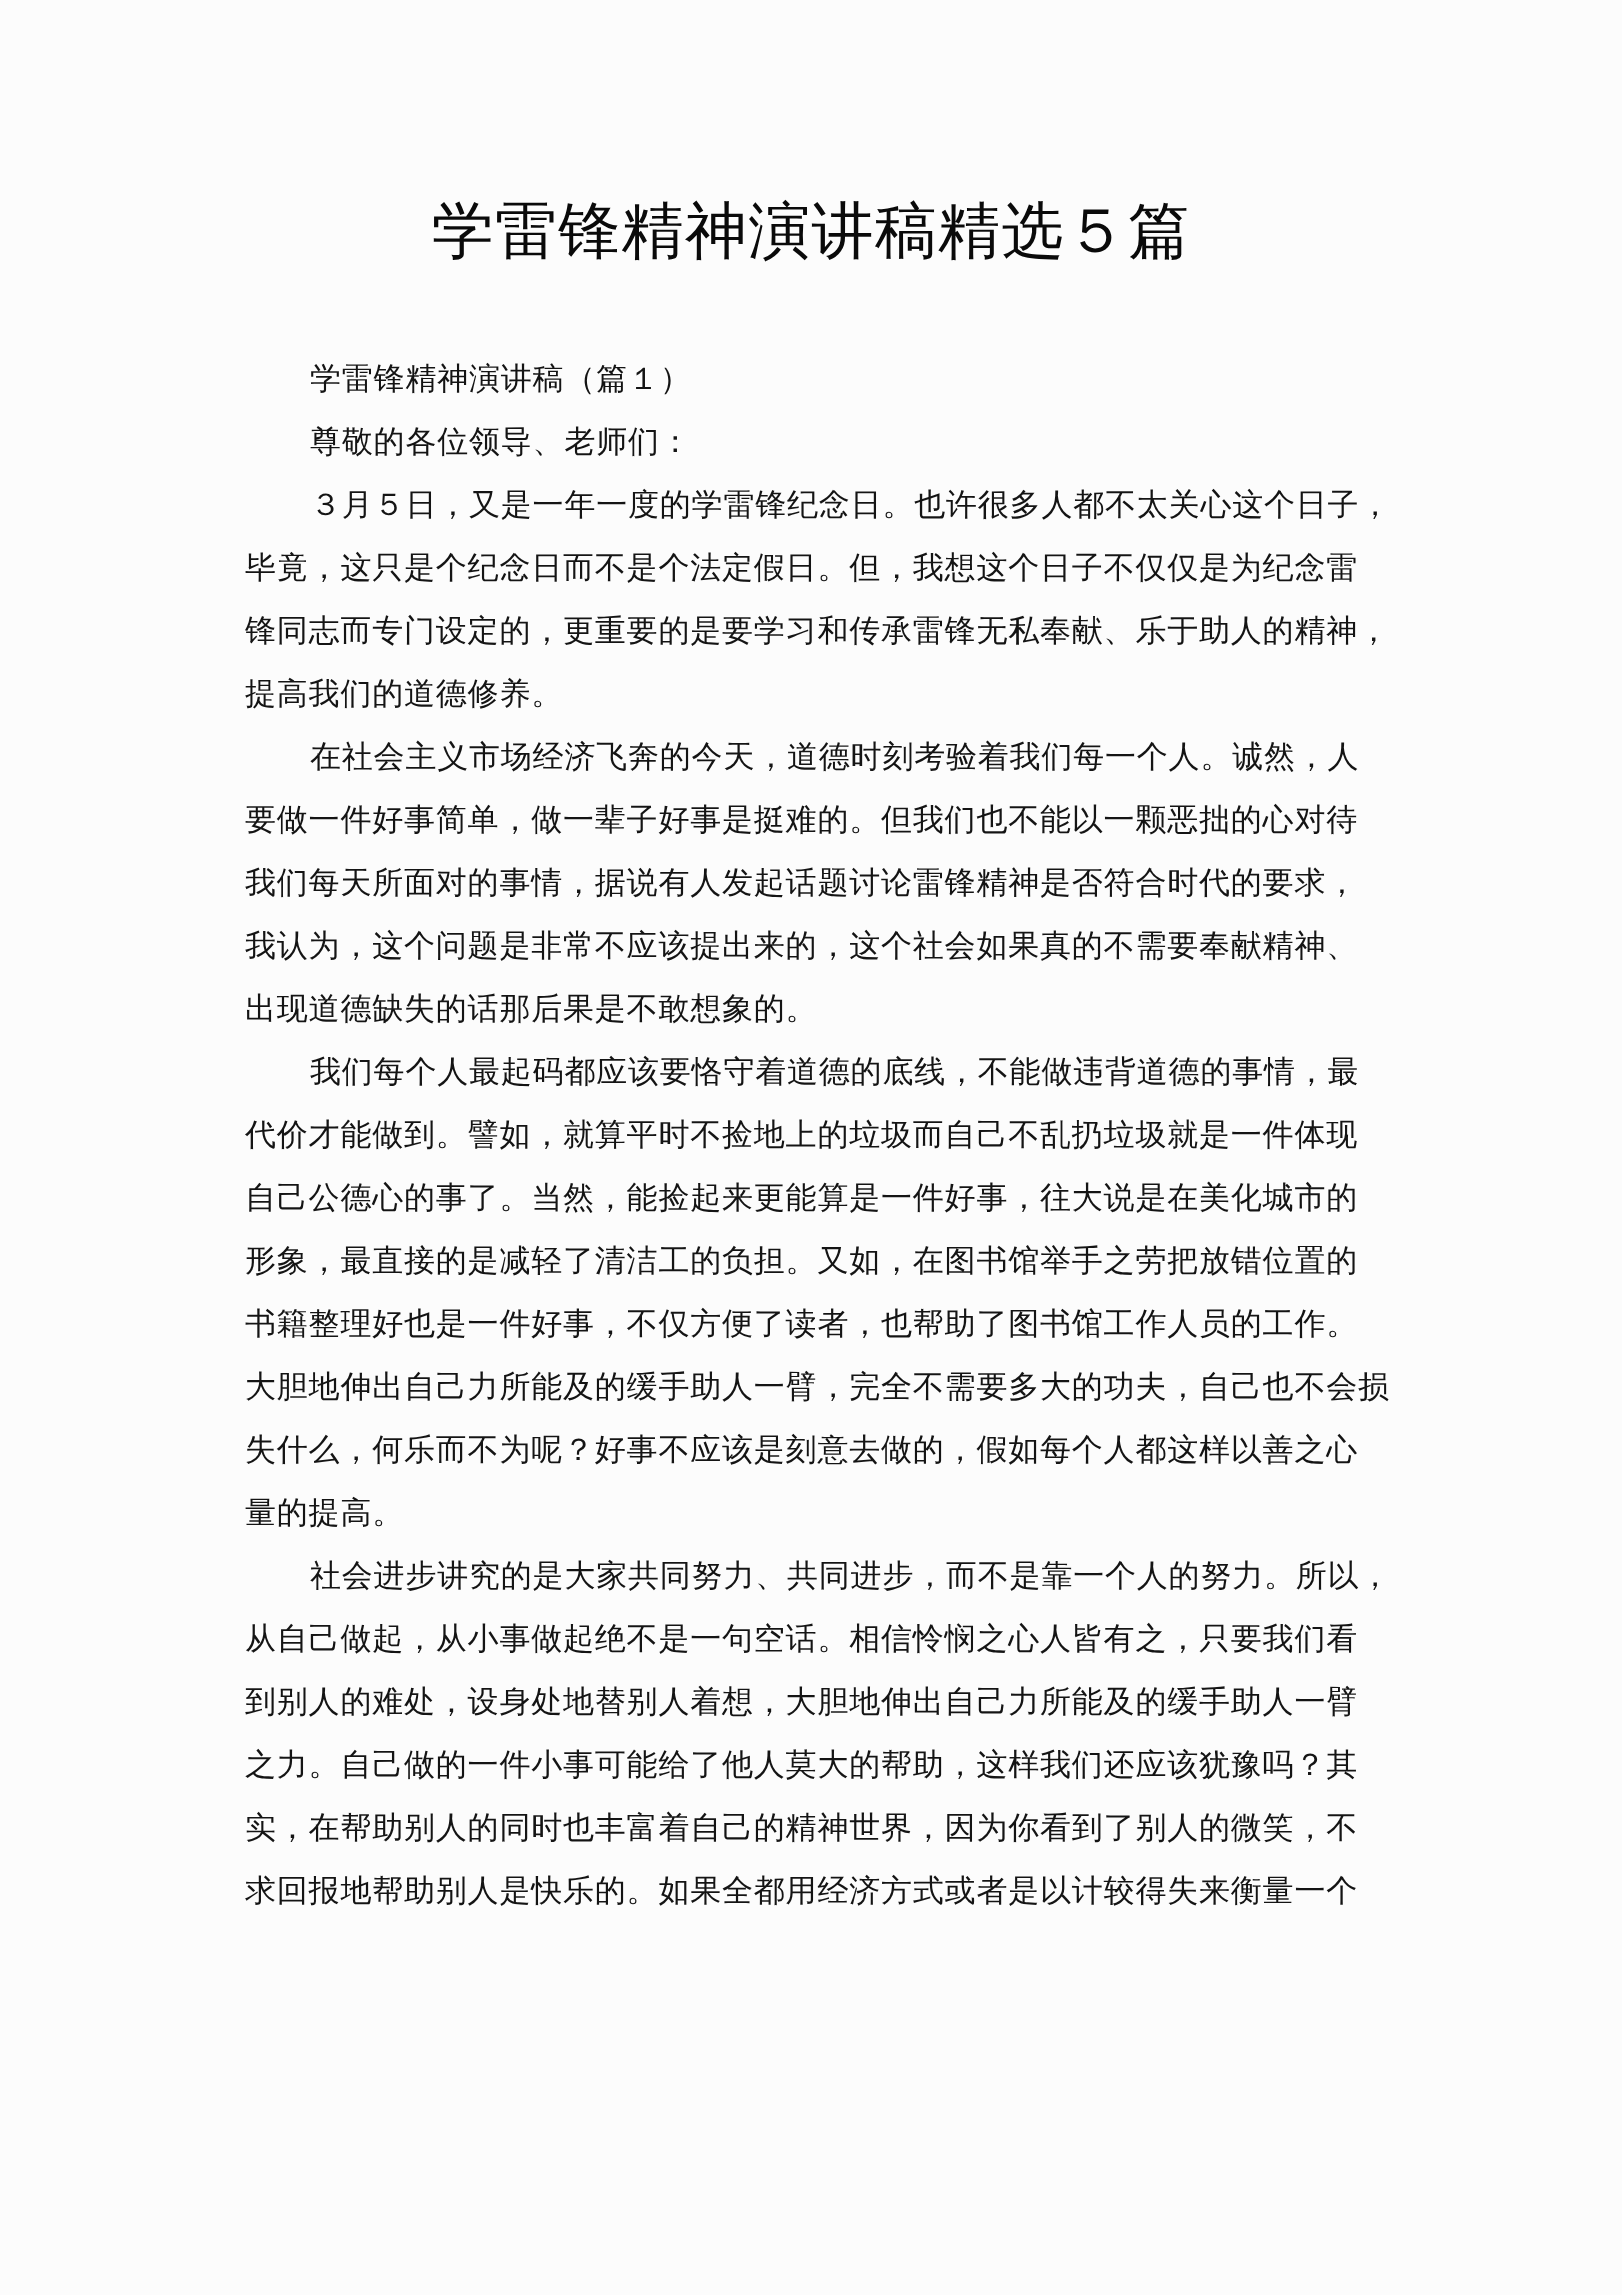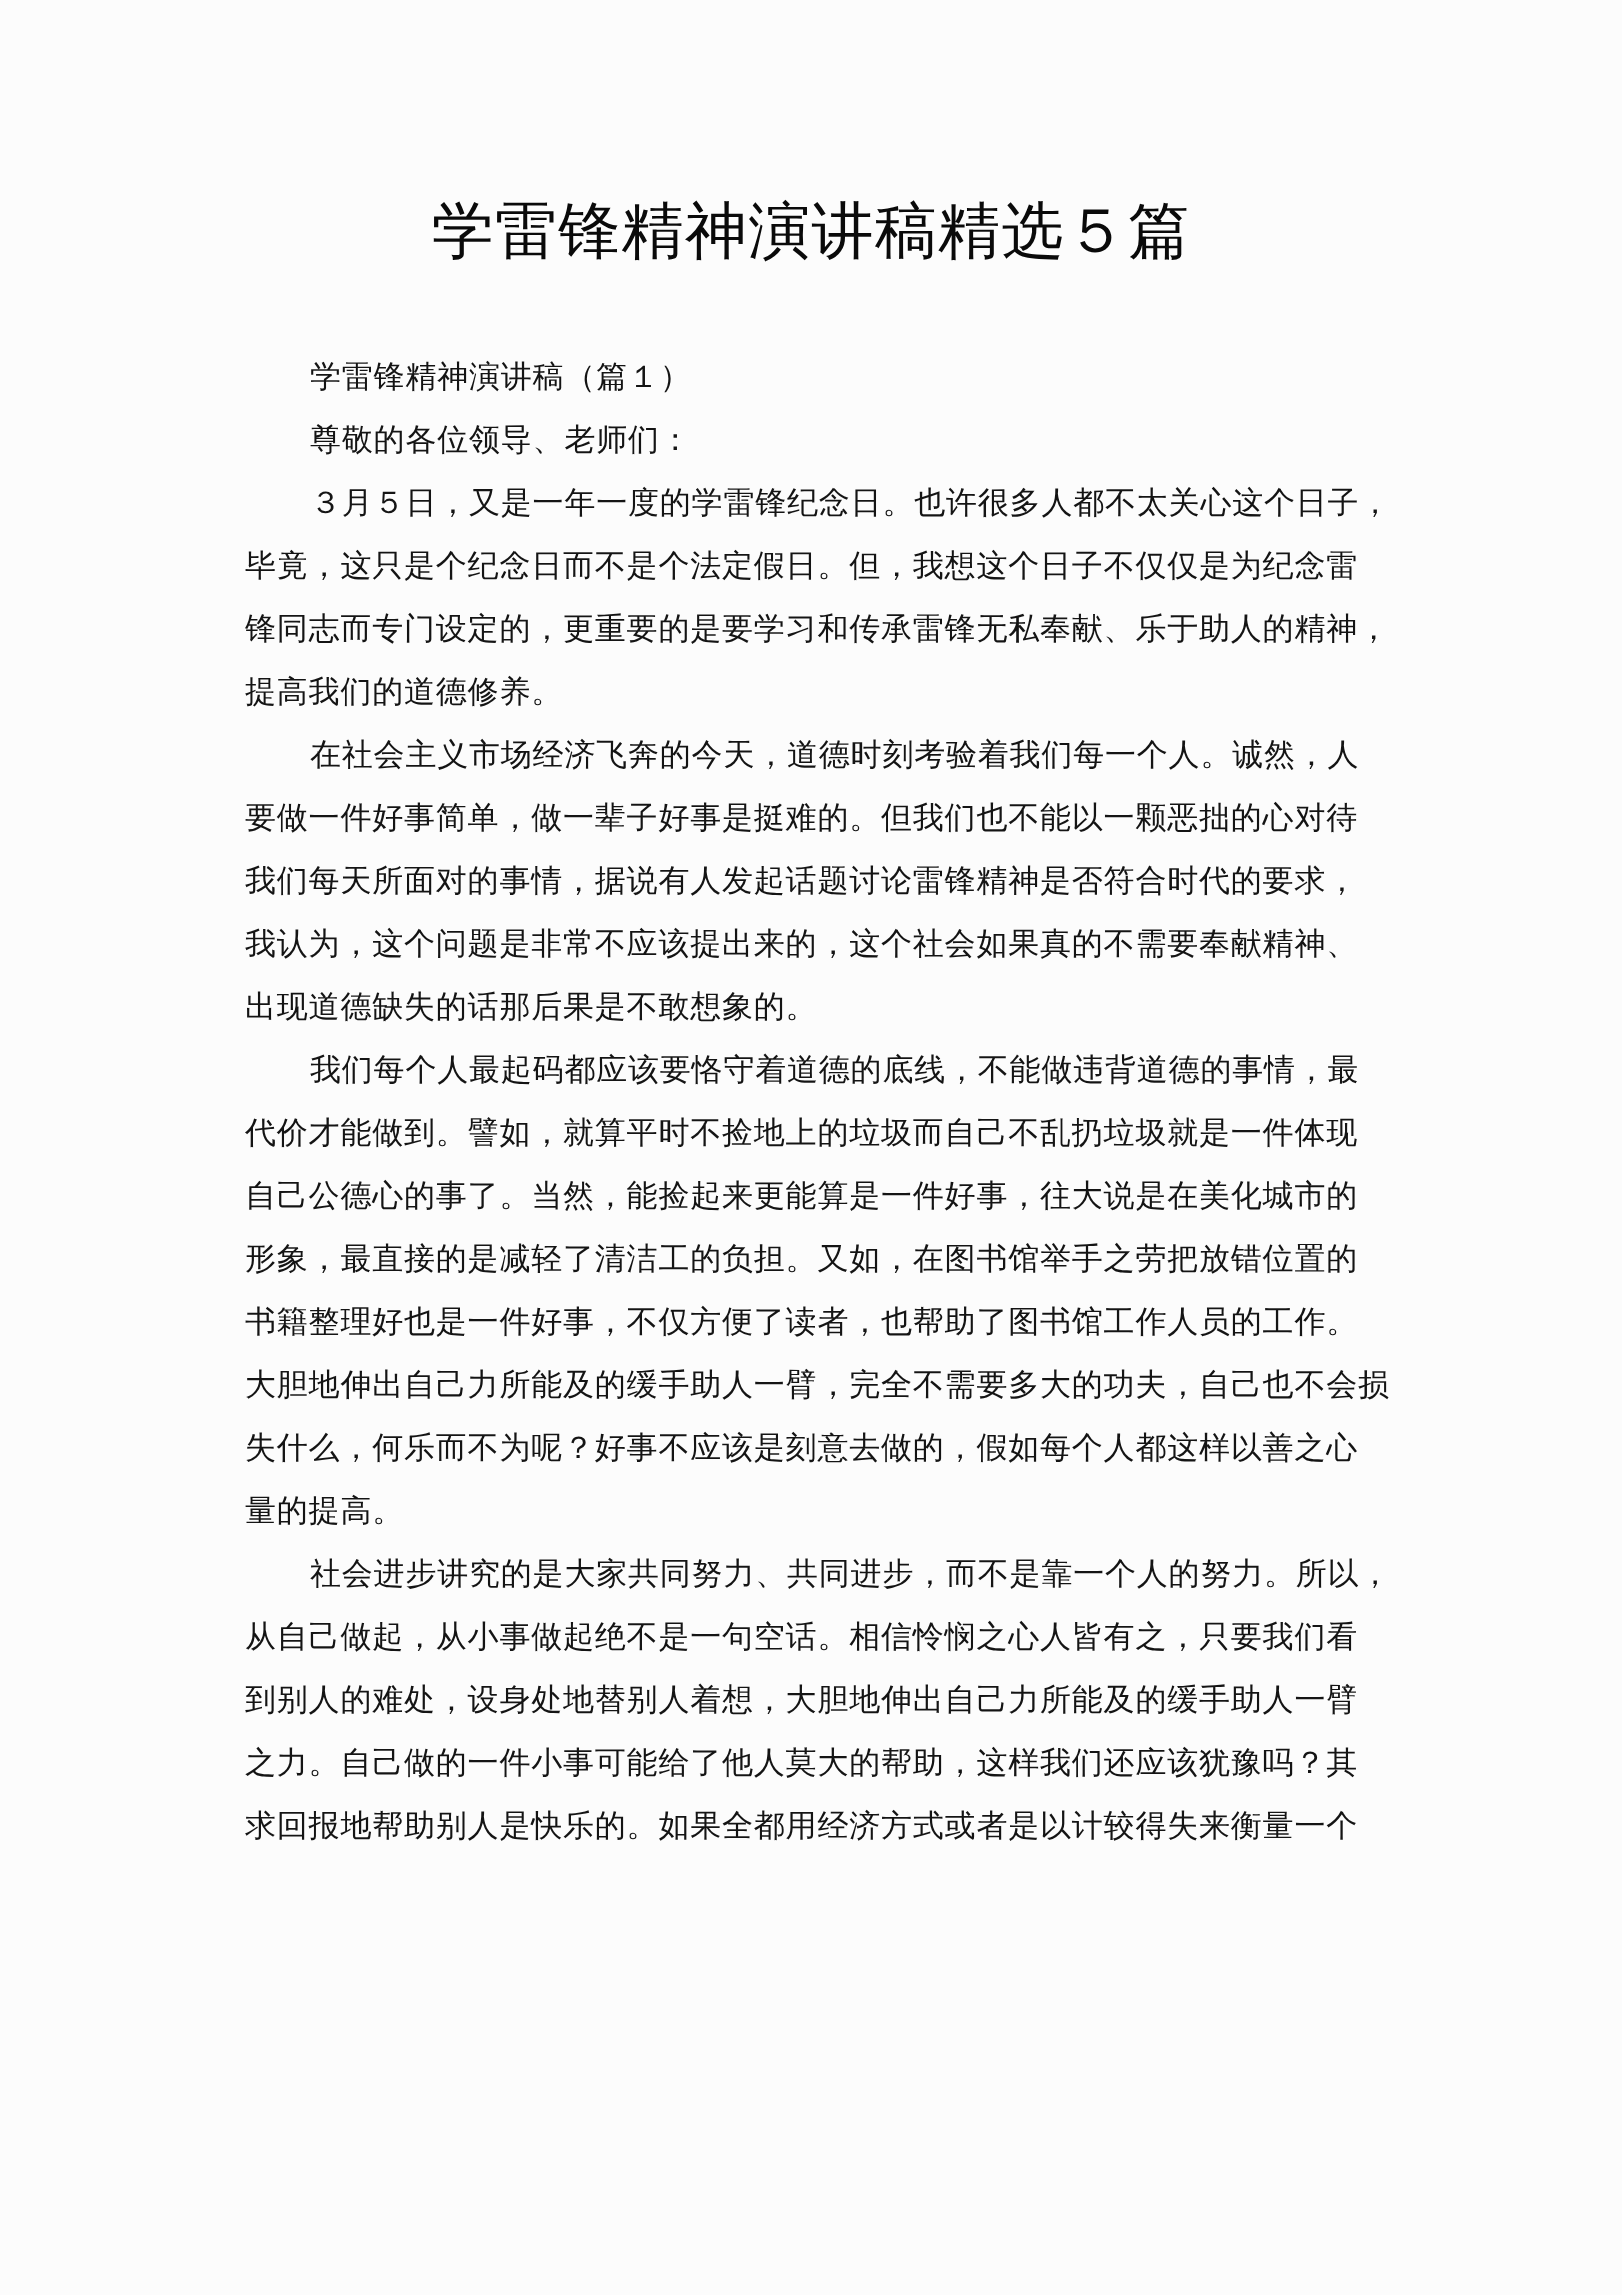--- a/index.html
+++ b/index.html
@@ -40,21 +40,21 @@
     left: 245px;
     top: 347px;
     width: 1139px;
   }
   .line {
     display: block;
     height: 63px;
     line-height: 63px;
     font-size: 31px;
     white-space: nowrap;
-    font-family: Liberation Mono, monospace;
+    font-family: Liberation Sans, sans-serif;
     letter-spacing: 0.8px;
     color: #141414;
   }
   .line.indent {
     padding-left: 65px;
   }
   .para {
     display: block;
     margin: 0;
   }
@@ -95,18 +95,19 @@
       <span class="line">大胆地伸出自己力所能及的缓手助人一臂，完全不需要多大的功夫，自己也不会损</span>
       <span class="line">失什么，何乐而不为呢？好事不应该是刻意去做的，假如每个人都这样以善之心</span>
       <span class="line">量的提高。</span>
     </div>
 
     <div class="para">
       <span class="line indent">社会进步讲究的是大家共同努力、共同进步，而不是靠一个人的努力。所以，</span>
       <span class="line">从自己做起，从小事做起绝不是一句空话。相信怜悯之心人皆有之，只要我们看</span>
       <span class="line">到别人的难处，设身处地替别人着想，大胆地伸出自己力所能及的缓手助人一臂</span>
       <span class="line">之力。自己做的一件小事可能给了他人莫大的帮助，这样我们还应该犹豫吗？其</span>
+      <span class="line">实，在帮助别人的同时也丰富着自己的精神世界，因为你看到了别人的微笑，不</span>
       <span class="line">求回报地帮助别人是快乐的。如果全都用经济方式或者是以计较得失来衡量一个</span>
     </div>
 
   </div>
 </div>
 
 
 </body></html>

